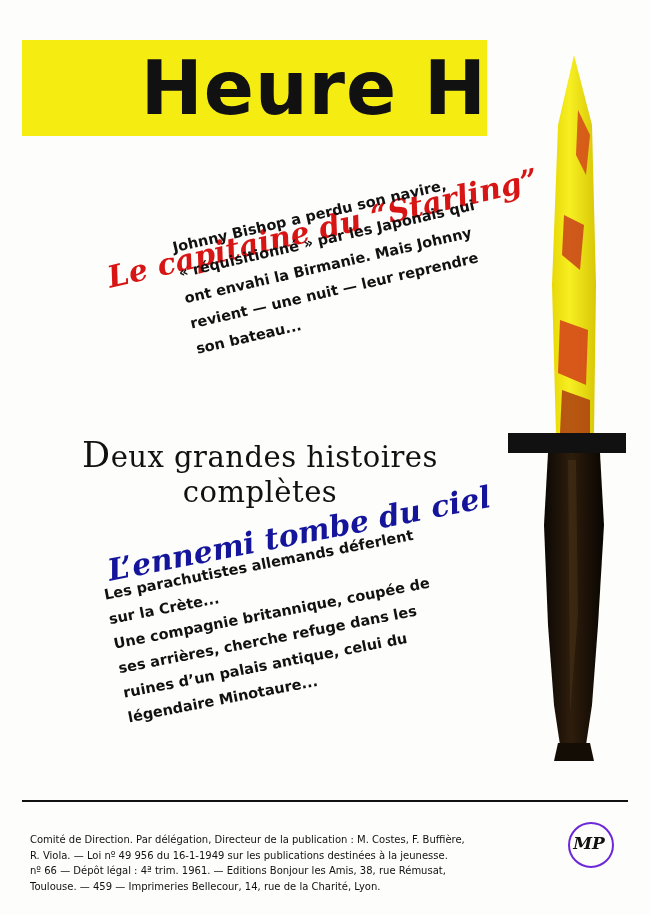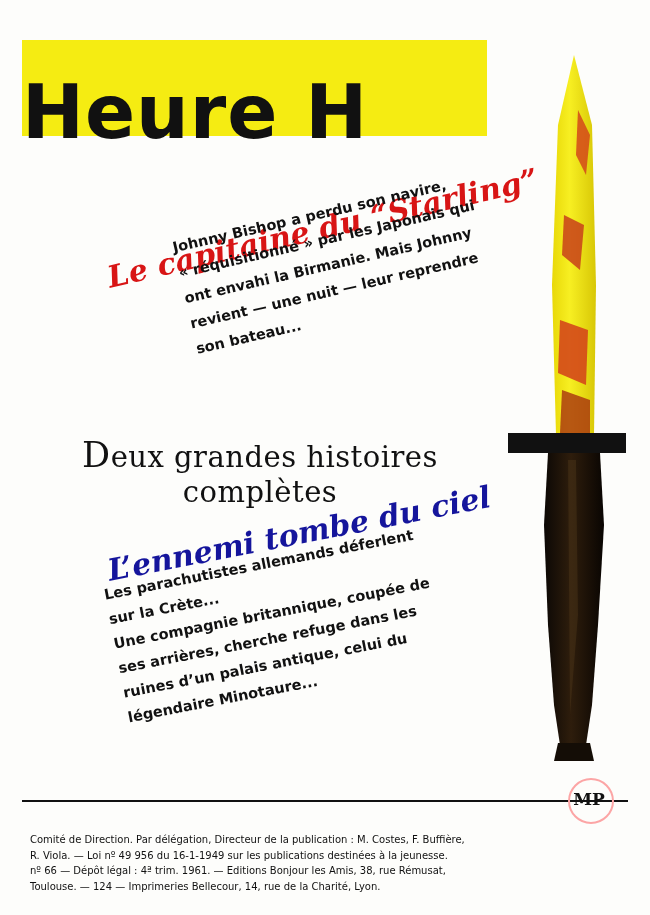--- a/index.html
+++ b/index.html
@@ -31,27 +31,26 @@
     width: 465px;
     height: 96px;
     background: #f5ec12;
   }
   .title-text {
     position: absolute;
     left: 0; top: 0;
     width: 465px;
     height: 96px;
     line-height: 96px;
-    text-align: left;
+    text-align: right;
     font-family: "DejaVu Sans", sans-serif;
     font-weight: bold;
     font-size: 74px;
     letter-spacing: 1px;
     color: #111111;
-    margin-top: 24px;
   }
 
   
   .story1 {
     position: absolute;
     left: 100px;
     top: 205px;
     width: 370px;
     height: 210px;
   }
@@ -161,25 +160,26 @@
     font-family: "DejaVu Sans", sans-serif;
     font-size: 10px;
     line-height: 15.5px;
     color: #111111;
   }
   .footer div { white-space: nowrap; }
 
   .logo {
     position: absolute;
     left: 568px;
-    top: 778px;
+    top: 822px;
     width: 42px;
     height: 42px;
-    border: 2px solid #fca5a5;
+    border: 2px solid #6d28d9;
     border-radius: 50%;
+    font-style: italic;
   }
   .logo-text {
     position: absolute;
     left: 0; top: 0;
     width: 38px;
     height: 38px;
     line-height: 38px;
     text-align: center;
     font-family: "DejaVu Serif", serif;
     font-weight: bold;
@@ -253,20 +253,20 @@
 
       <path d="M68 405 L76 405 L78 560 L70 660 Z" fill="#4a3318" opacity="0.5"></path>
     </svg>
   </div>
 
   <div class="footer-rule"></div>
   <div class="footer">
     <div>Comité de Direction. Par délégation, Directeur de la publication : M. Costes, F. Buffière,</div>
     <div>R. Viola. — Loi nº 49 956 du 16-1-1949 sur les publications destinées à la jeunesse.</div>
     <div>nº 66 — Dépôt légal : 4ª trim. 1961. — Editions Bonjour les Amis, 38, rue Rémusat,</div>
-    <div>Toulouse. — 124 — Imprimeries Bellecour, 14, rue de la Charité, Lyon.</div>
+    <div>Toulouse. — 459 — Imprimeries Bellecour, 14, rue de la Charité, Lyon.</div>
   </div>
 
   <div class="logo">
     <div class="logo-text">MP</div>
   </div>
 
 </div>
 
 </body></html>

